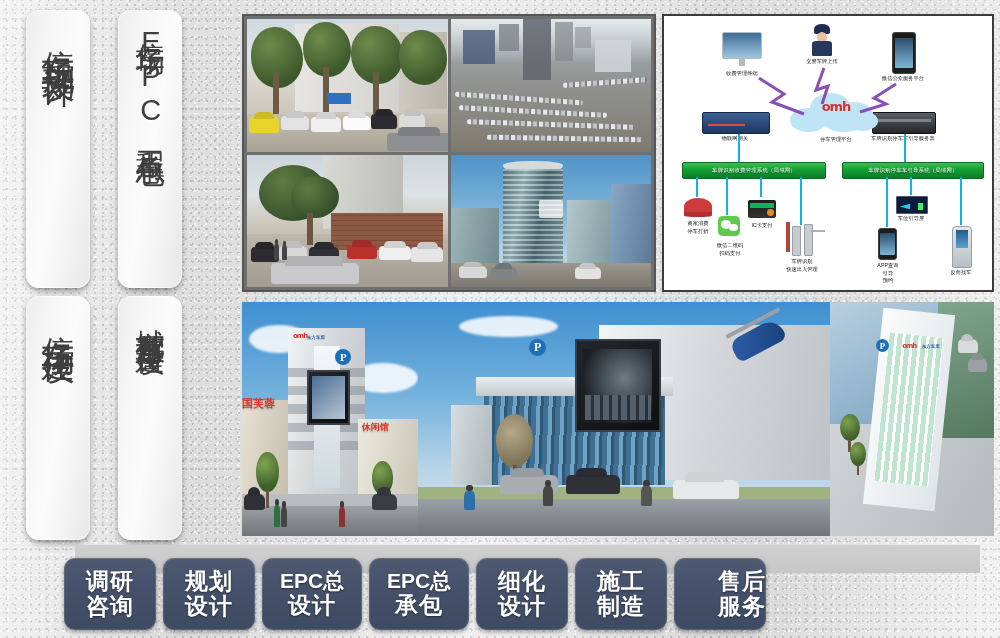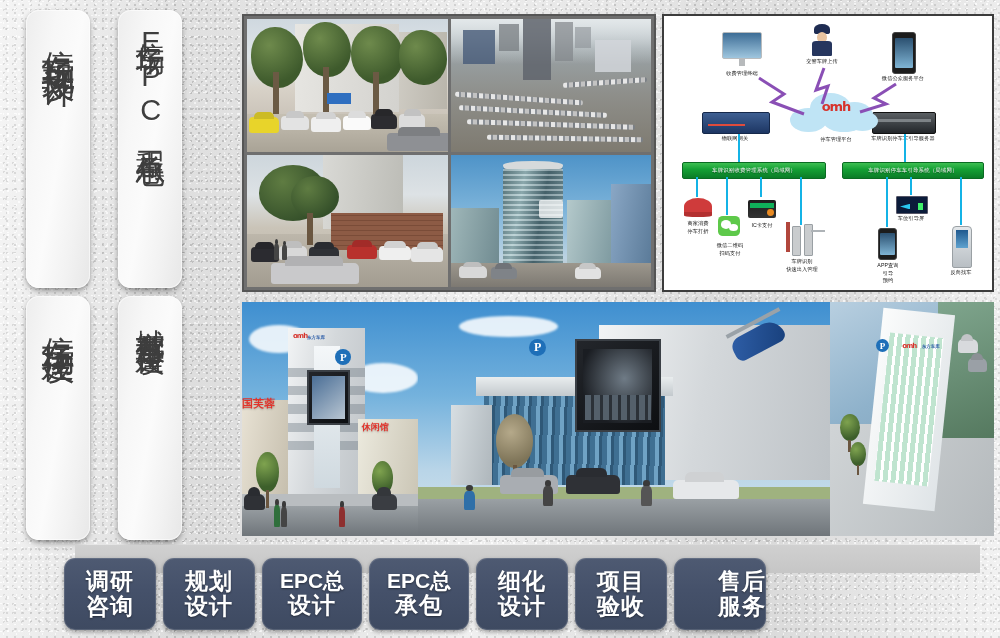--- a/index.html
+++ b/index.html
@@ -524,22 +524,22 @@
     </div>
     <div class="pbtn en" style="width:100px;height:72px;">
       <span class="l1">EPC总</span>
       <span class="l2">承包</span>
     </div>
     <div class="pbtn" style="width:92px;height:72px;">
       <span class="l1">细化</span>
       <span class="l2">设计</span>
     </div>
     <div class="pbtn" style="width:92px;height:72px;">
-      <span class="l1">项目</span>
-      <span class="l2">验收</span>
+      <span class="l1">施工</span>
+      <span class="l2">制造</span>
     </div>
     <div class="pbtn" style="width:92px;height:72px;align-items:flex-end;">
       <span class="l1">售后</span>
       <span class="l2">服务</span>
     </div>
   </div>
 
 </div>
 
 </body></html>

